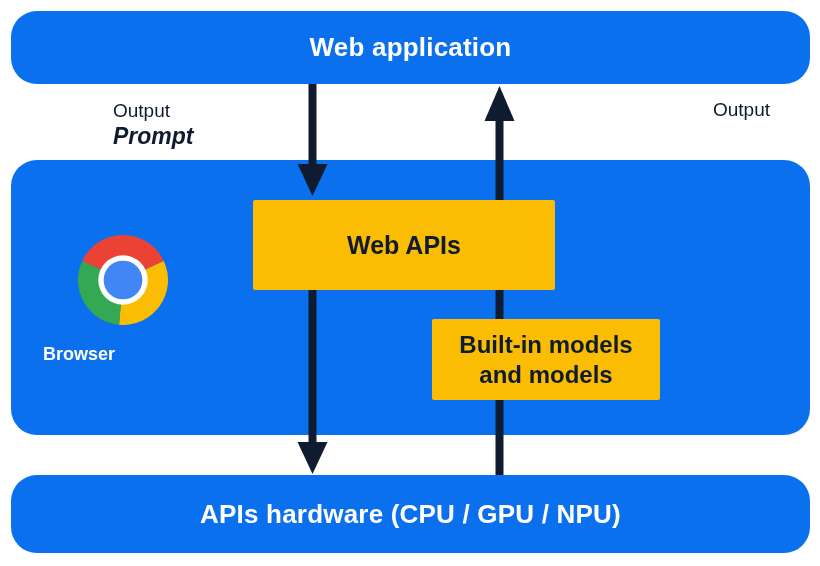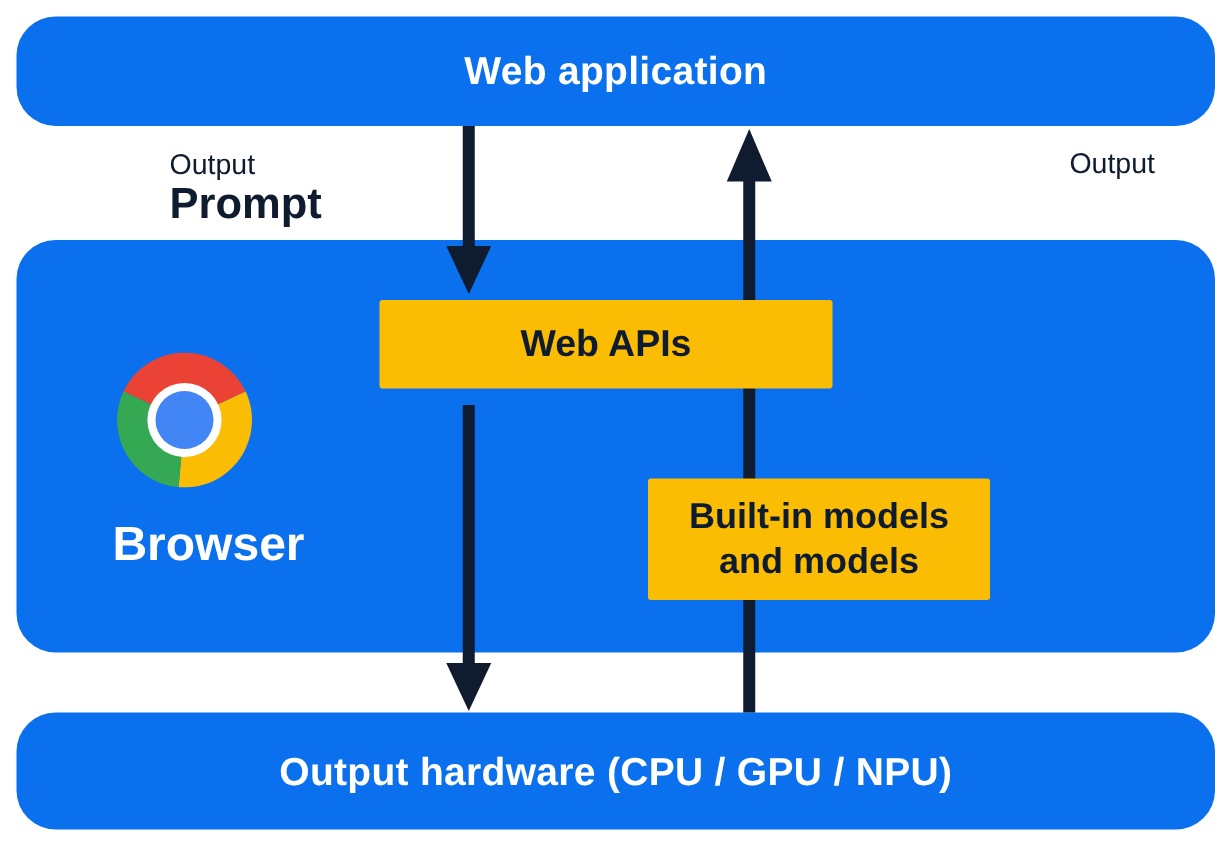--- a/index.html
+++ b/index.html
@@ -38,62 +38,62 @@
   
   .io-block{position:absolute;z-index:3;}
   .io-left{left:113px;top:99px;text-align:left;}
   .io-right{right:50px;top:98px;text-align:right;margin-left:48px;}
   .io-title{
     color:var(--dark);
     font-size:19px;font-weight:normal;line-height:24px;
   }
   .io-value{
     color:var(--dark);
-    font-size:29px;font-weight:bold;line-height:27px;
+    font-size:23px;font-weight:bold;line-height:27px;font-style:italic;
   }
   
   .arrows{
     position:absolute;left:0;top:0;width:820px;height:566px;
     z-index:1;color:var(--dark);
   }
   
   .ybox{
     position:absolute;z-index:2;
     background:var(--yellow);
     display:flex;align-items:center;justify-content:center;
     text-align:center;
     color:var(--dark);
     font-weight:bold;
     border-radius:2px;
   }
-  .ybox-webapis{left:253px;top:200px;width:302px;height:59px;font-size:25px;}
+  .ybox-webapis{left:253px;top:200px;width:302px;height:90px;font-size:25px;}
   .ybox-builtin{left:432px;top:319px;width:228px;height:81px;font-size:24px;line-height:30px;}
   
   .chrome-logo{
     position:absolute;left:78px;top:235px;width:90px;height:90px;z-index:2;
   }
   .browser-label{
     position:absolute;left:43px;top:344px;width:160px;z-index:2;
-    text-align:right;
-    color:var(--white);font-size:32px;font-weight:bold;
+    text-align:left;
+    color:var(--white);font-size:18px;font-weight:bold;
   }
 </style>
 </head>
 <body>
 
 <div class="canvas">
 
   <div class="bar bar-top">
     <span class="bar-title">Web application</span>
   </div>
 
   <div class="bar bar-mid"></div>
 
   <div class="bar bar-bottom">
-    <span class="bar-title">Output hardware (CPU / GPU / NPU)</span>
+    <span class="bar-title">APIs hardware (CPU / GPU / NPU)</span>
   </div>
 
   <div class="io-block io-left">
     <div class="io-title">Output</div>
     <div class="io-value">Prompt</div>
   </div>
 
   <div class="io-block io-right">
     <div class="io-title">Output</div>
   </div>

